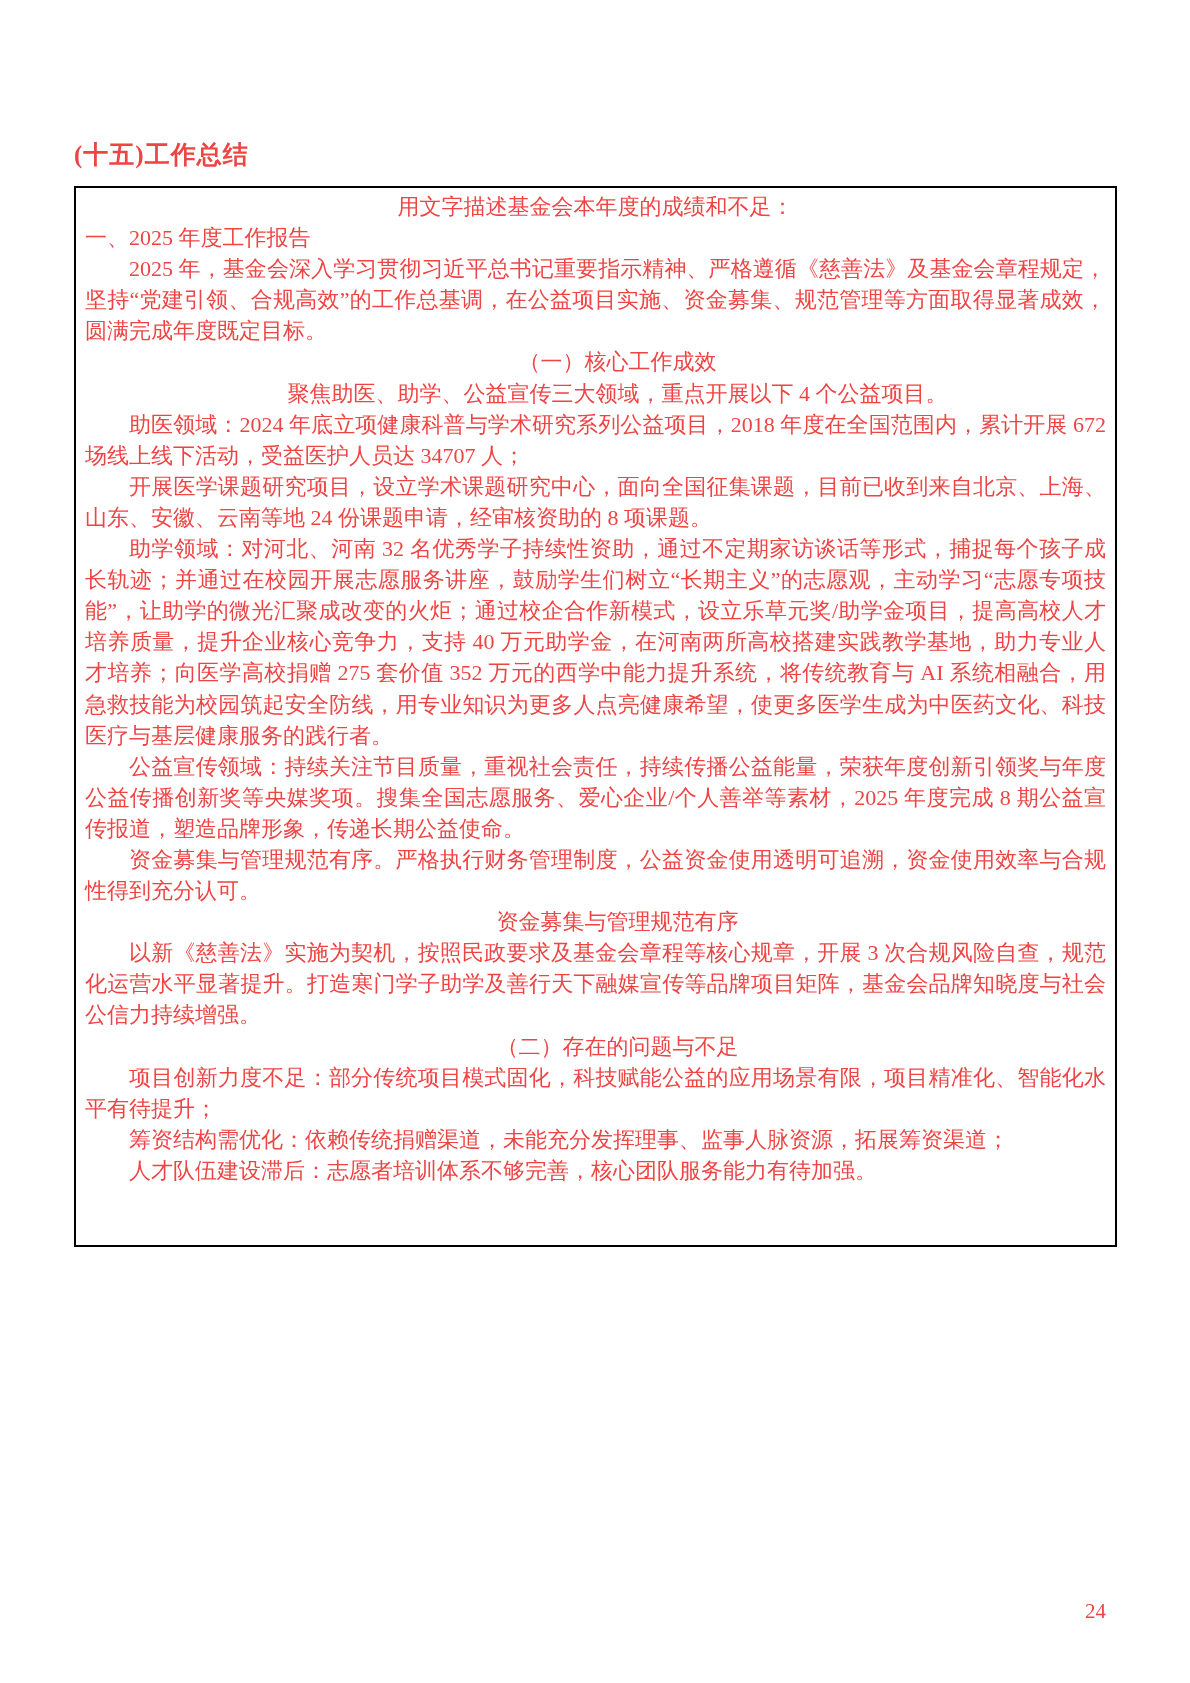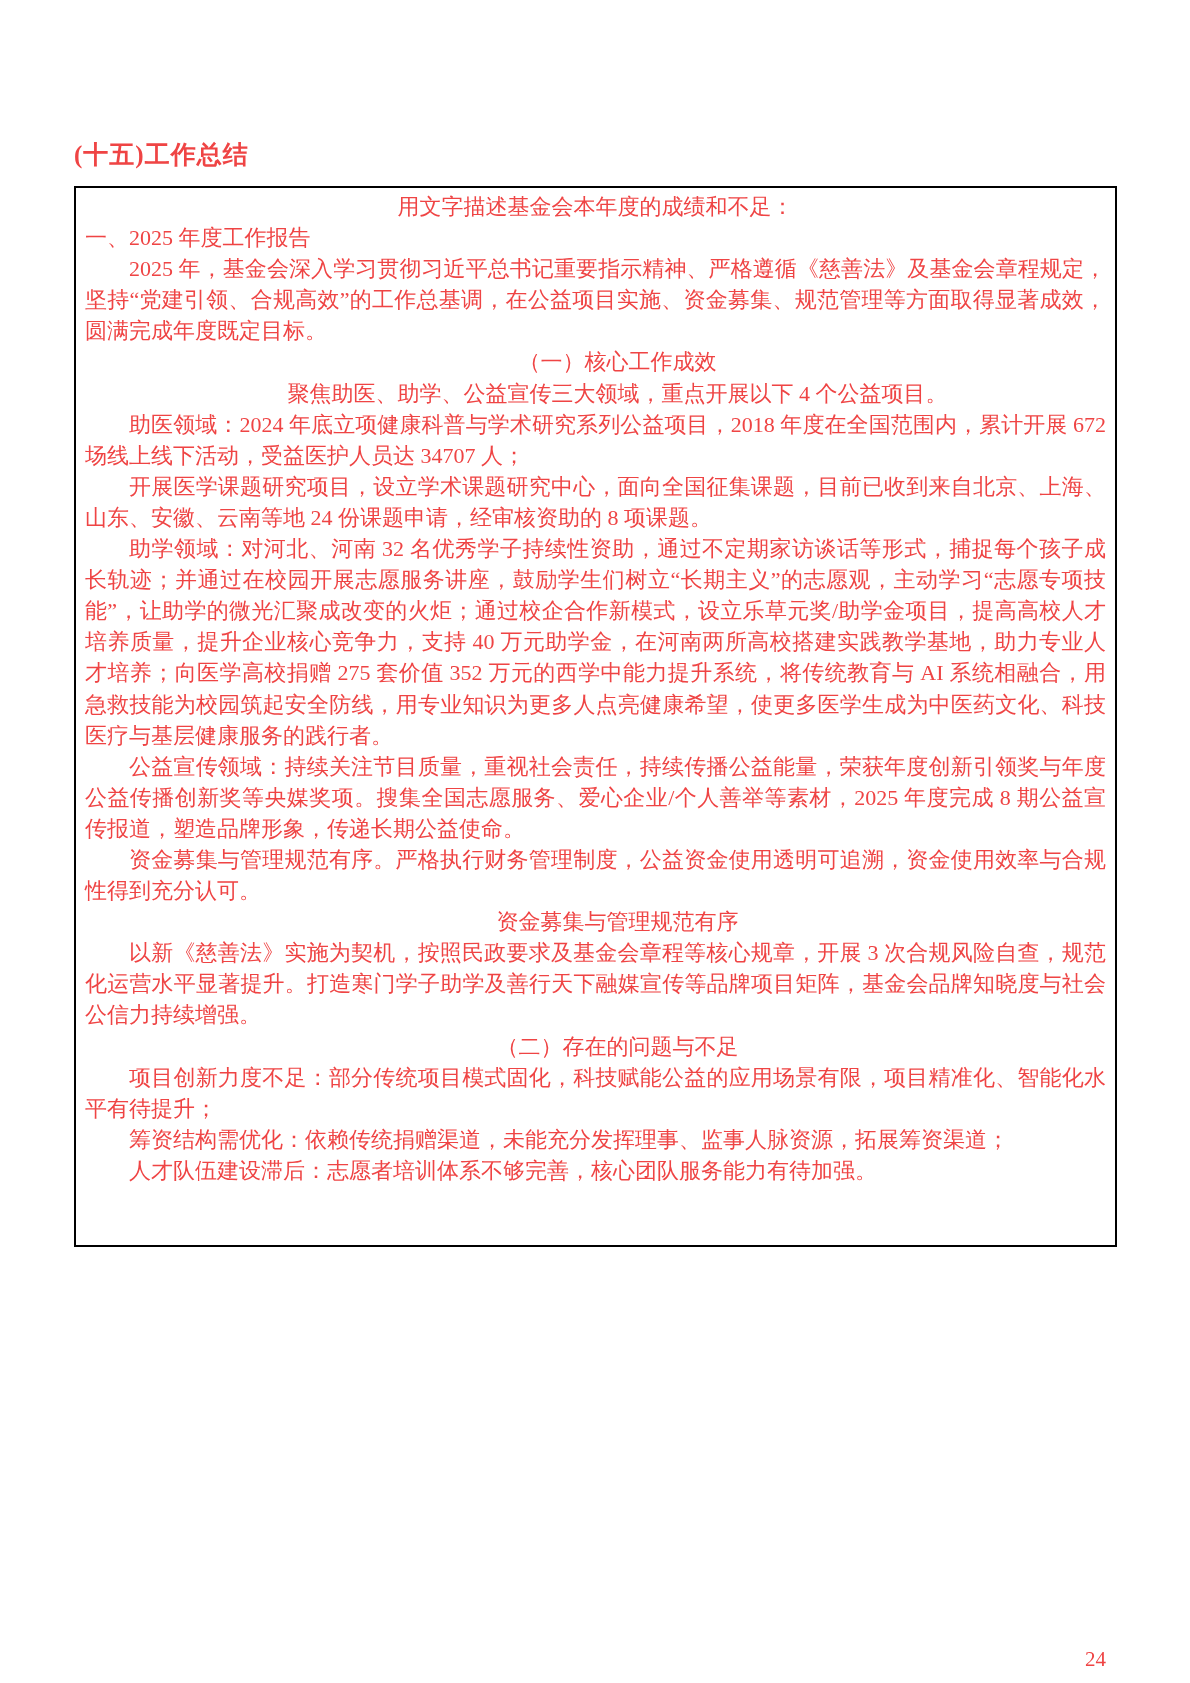--- a/index.html
+++ b/index.html
@@ -44,21 +44,21 @@
     line-height: 31.1px;
     word-break: break-all;
   }
   .content-box p.indent { text-indent: 2em; }
   .content-box p.center { text-align: left; }
   .content-box p.justify { text-align: justify; text-justify: inter-character; }
   .content-box p.left { text-align: center; }
   .page-number {
     position: absolute;
     left: 1085px;
-    top: 1646px;
+    top: 1598px;
     font-size: 21px;
     line-height: 26px;
     text-align: center;
   }
 </style>
 </head>
 <body>
 
 <div class="page">
   <h1 class="heading">(十五)工作总结</h1>

